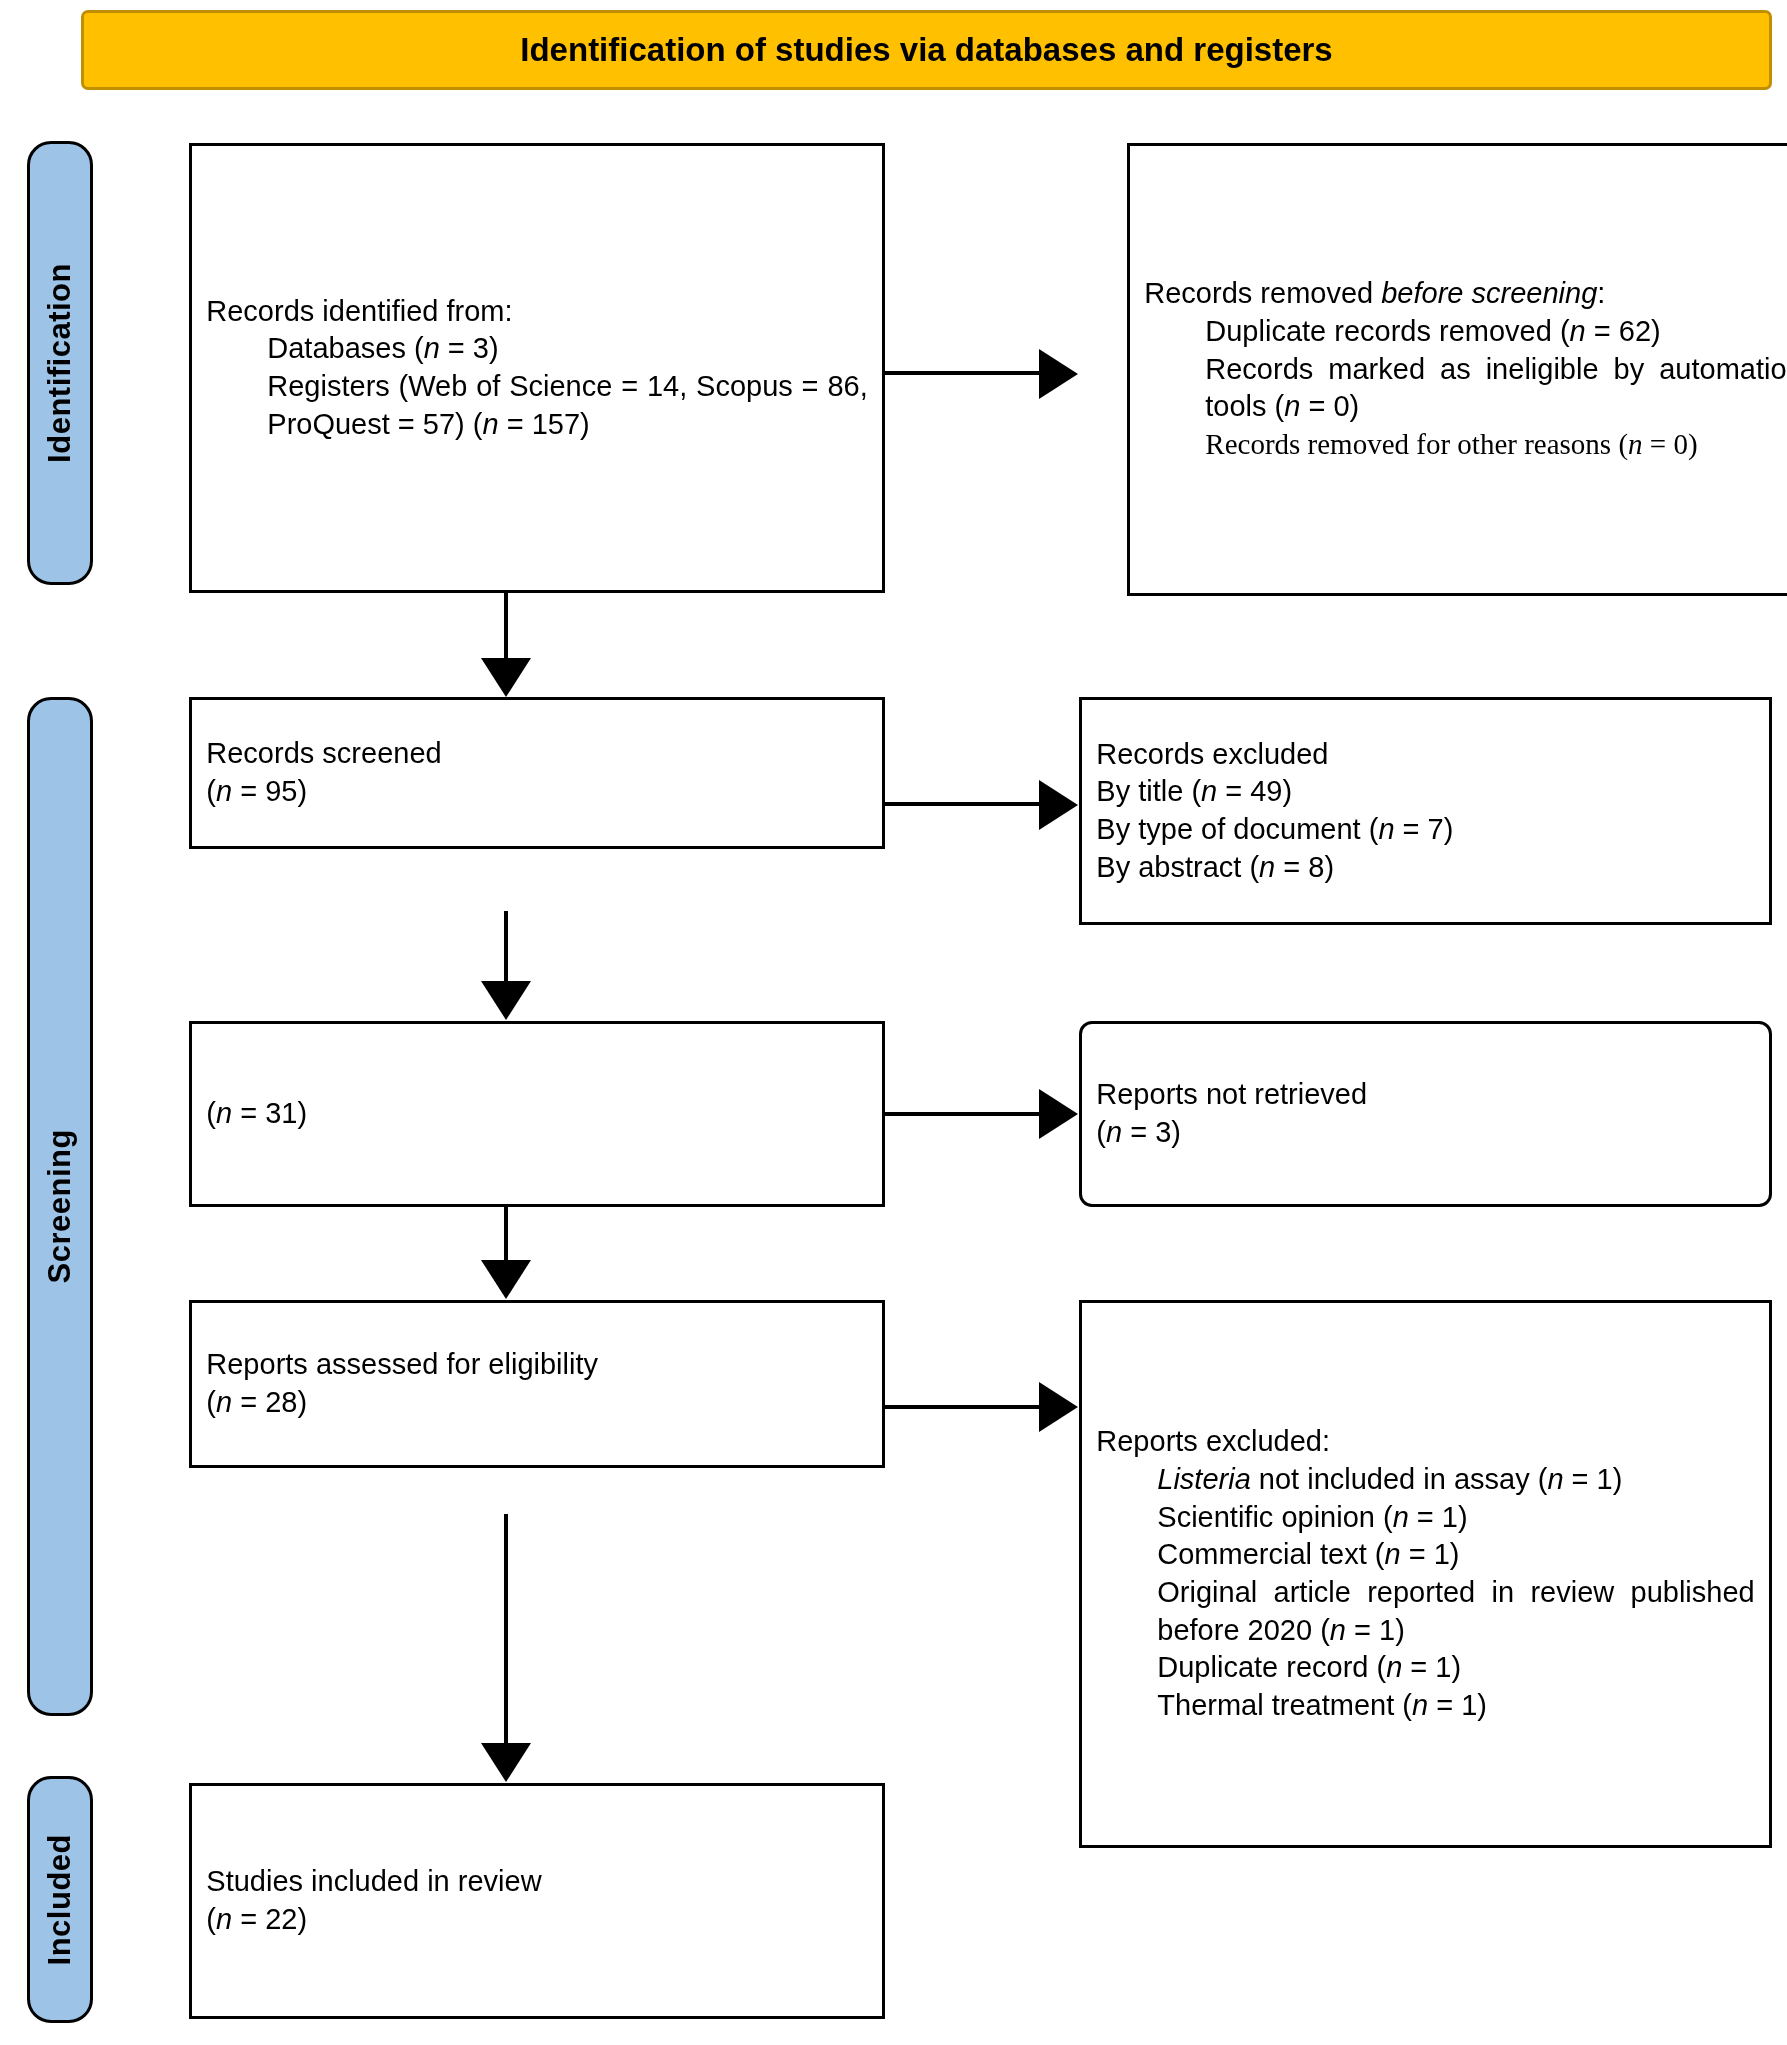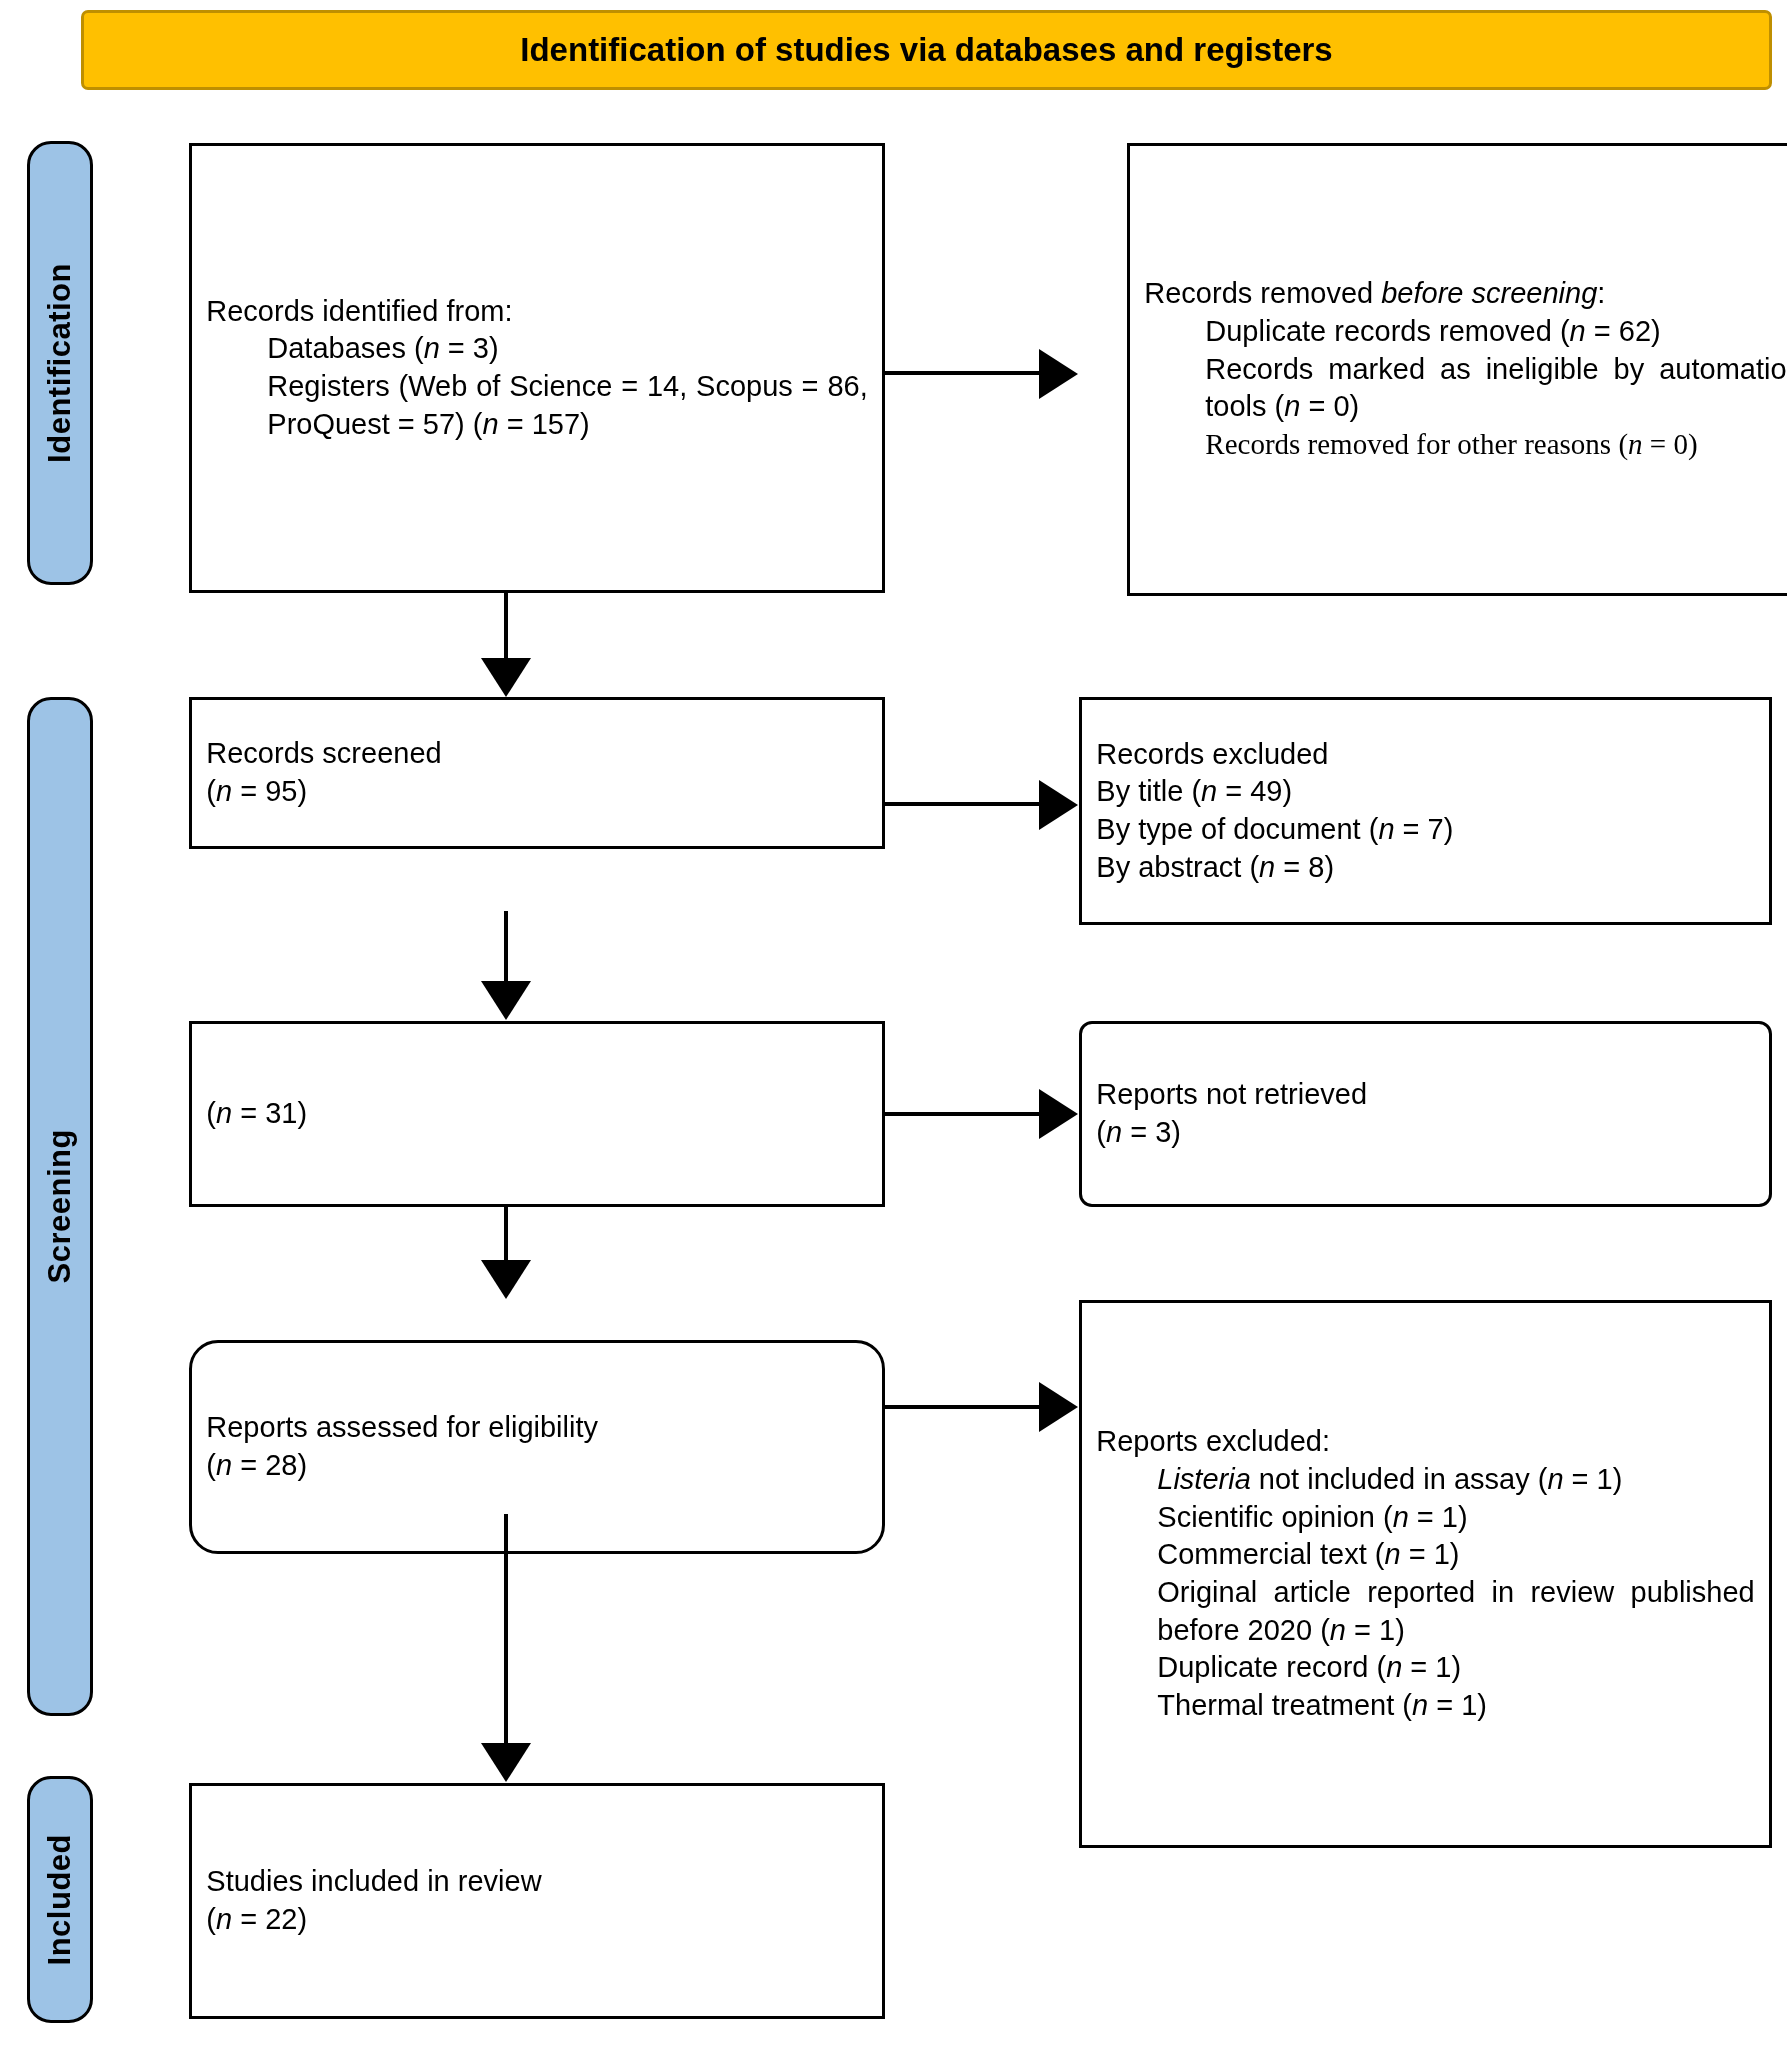--- a/index.html
+++ b/index.html
@@ -188,21 +188,21 @@
       <span style="display:block;">(<span class="nit">n</span> = 3)</span>
     </div>
   </div>
 
   <div class="hline" style="left:885px; top:1112px; width:170px;"></div>
   <div class="arrow-right" style="left:1039px; top:1089px;"></div>
 
   <div class="vline" style="left:504px; top:1207px; height:82px;"></div>
   <div class="arrow-down" style="left:481px; top:1260px;"></div>
 
-  <div class="box" style="left:189px; top:1340px; width:696px; height:214px;border-radius:29px;">
+  <div class="box" style="left:189px; top:1300px; width:696px; height:168px;">
     <div class="box-inner">
       <span style="display:block;">Reports assessed for eligibility</span>
       <span style="display:block;">(<span class="nit">n</span> = 28)</span>
     </div>
   </div>
 
   <div class="box" style="left:1079px; top:1300px; width:693px; height:548px;">
     <div class="box-inner">
       <span style="display:block;">Reports excluded:</span>
       <span class="hang"><em>Listeria</em> not included in assay (<span class="nit">n</span> = 1)</span>

